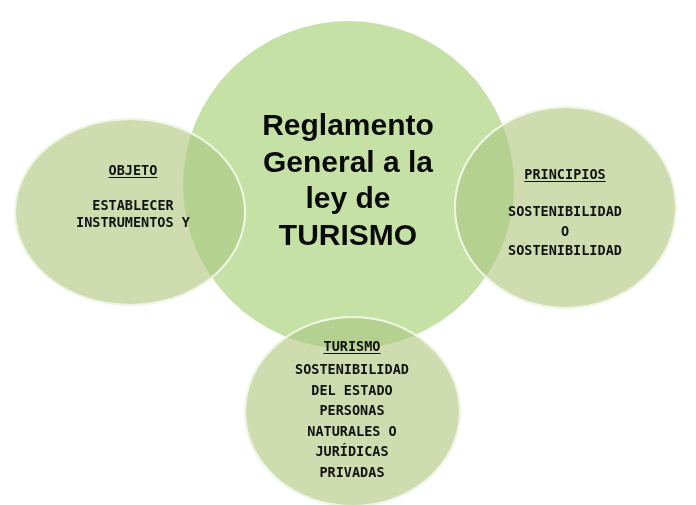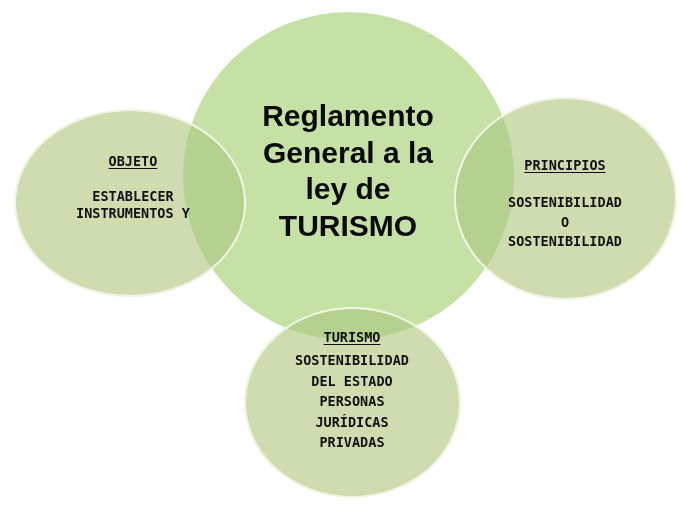--- a/index.html
+++ b/index.html
@@ -8,21 +8,21 @@
       background: #ffffff;
     }
     body {
       width: 696px;
       height: 505px;
       position: relative;
       overflow: hidden;
     }
     #diagram {
       position: absolute;
-      left: 0; top: 3px;
+      left: 0; top: 12px;
       width: 696px;
       height: 354px;
     }
     .label {
       position: absolute;
       text-align: center;
       color: #111111;
       font-family: "DejaVu Sans Mono", "Liberation Mono", monospace;
       font-weight: bold;
     }
@@ -100,16 +100,17 @@
     <span class="body-line" style="line-height:21px;">SOSTENIBILIDAD</span>
     <span class="body-line" style="line-height:19px;">O</span>
     <span class="body-line" style="line-height:19px;">SOSTENIBILIDAD</span>
   </div>
 
   <div class="label" style="left:272px; top:324px; width:160px;">
     <span class="heading" style="margin-bottom:4px;">TURISMO</span>
     <span class="body-line" style="line-height:20.5px;">SOSTENIBILIDAD</span>
     <span class="body-line" style="line-height:20.5px;">DEL ESTADO</span>
     <span class="body-line" style="line-height:20.5px;">PERSONAS</span>
+    <span class="body-line" style="line-height:20.5px;">NATURALES O</span>
     <span class="body-line" style="line-height:20.5px;">JURÍDICAS</span>
     <span class="body-line" style="line-height:20.5px;">PRIVADAS</span>
   </div>
 </div>
 
 </body></html>

